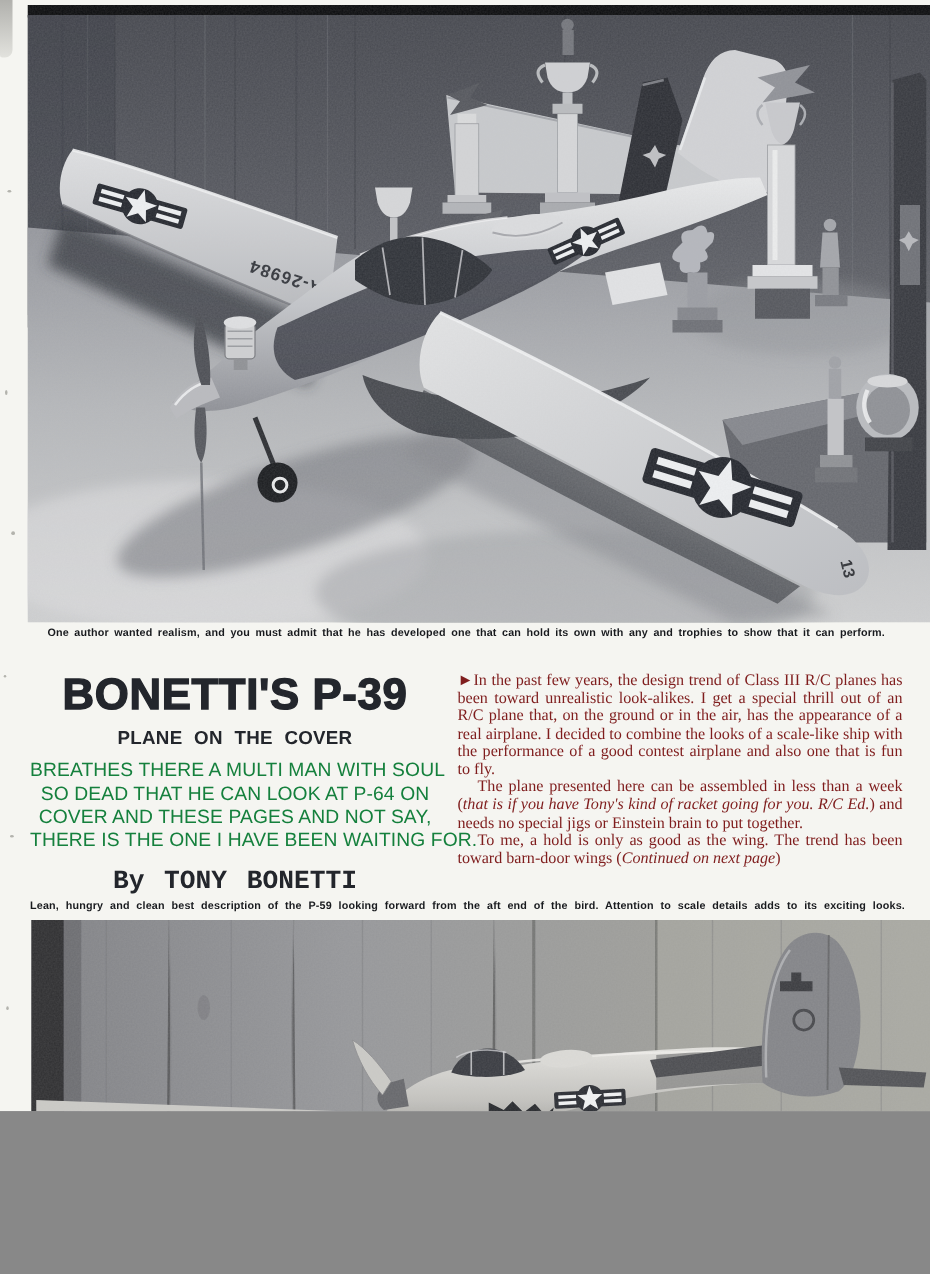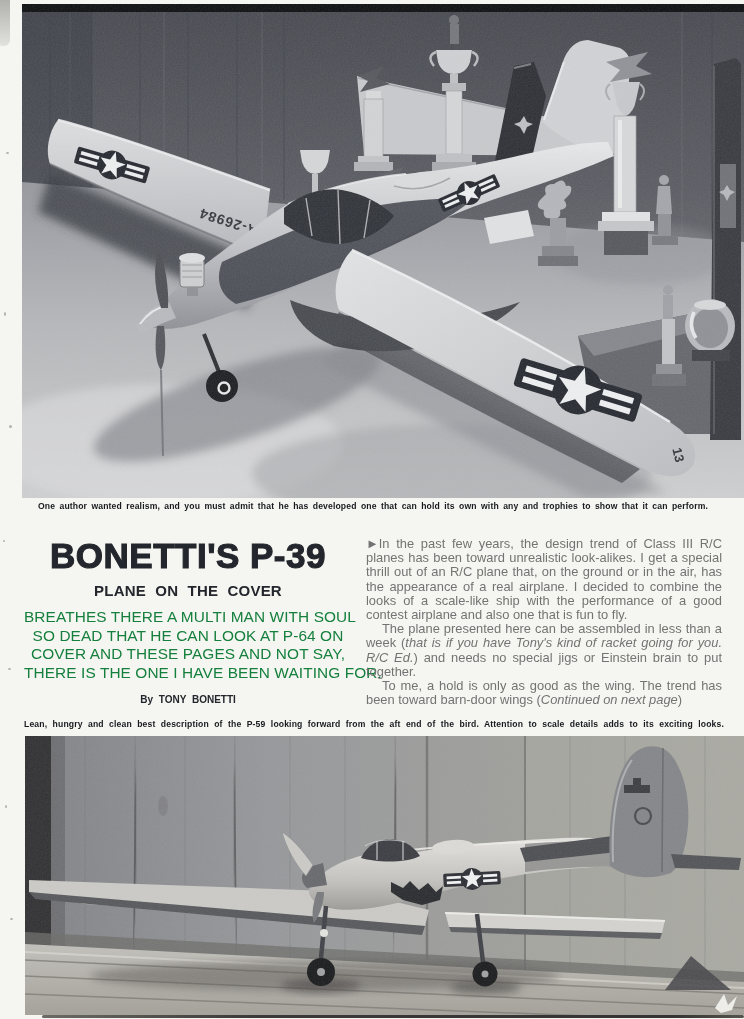--- a/index.html
+++ b/index.html
@@ -1,17 +1,17 @@
 <!DOCTYPE html>
 <html><head>
 <meta charset="utf-8">
 <style>
   html,body{margin:0;padding:0;background:#888;}
   .page{
-    position:relative;width:744px;height:1019px;margin:0 auto;
+    position:relative;width:744px;height:889px;margin:0 auto;
     background:#f5f5f1;overflow:hidden;
     font-family:"Liberation Sans","DejaVu Sans",sans-serif;
   }
   .photo{position:absolute;margin:0;padding:0;line-height:0;}
   .photo svg{display:block;}
   .caption{
     position:absolute;margin:0;color:#181a1e;
     font-size:8.6px;font-weight:bold;line-height:1.15;
     letter-spacing:.15px;word-spacing:1.6px;
     text-align:justify;text-align-last:justify;
@@ -19,24 +19,24 @@
   .article{position:absolute;left:24px;top:537px;width:698px;display:flex;}
   .col-left{width:328px;text-align:center;color:#23262c;}
   .col-right{width:356px;margin-left:14px;}
   .headline{
     margin:1px 0 7px 0;font-size:35px;font-weight:bold;letter-spacing:.5px;
     color:#23262c;-webkit-text-stroke:1.1px #23262c;line-height:1.05;
   }
   .subhead{margin:0 0 9px 0;font-size:15px;font-weight:bold;word-spacing:5px;letter-spacing:.2px;}
   .deck{font-size:15.4px;line-height:1.22;color:#15803d;letter-spacing:.1px;}
   .deck div{white-space:nowrap;}
-  .byline{margin-top:11px;font-size:10px;font-weight:bold;word-spacing:3px;}
+  .byline{margin-top:11px;font-size:21px;font-weight:bold;word-spacing:3px;font-family:Liberation Mono, monospace;}
   .col-right p{
-    margin:0;font-family:Liberation Sans, sans-serif;
-    font-size:12.9px;line-height:1.1;color:#737373;text-align:justify;
+    margin:0;font-family:Liberation Serif, serif;
+    font-size:12.9px;line-height:1.1;color:#7f1d1d;text-align:justify;
   }
   .col-right p.indented{text-indent:16px;}
   .col-right em{font-style:italic;}
   .page-edge-smudge{
     position:absolute;left:0;top:0;width:10px;height:46px;
     background:linear-gradient(#9a9a96,#dcdcd7);opacity:.75;border-radius:0 0 6px 2px;
   }
   .bottom-edge-line{
     position:absolute;left:42px;top:1015px;width:702px;height:3px;
     background:linear-gradient(90deg,#6b6b67,#3a3a38 30%,#343432 90%,#55554f);

